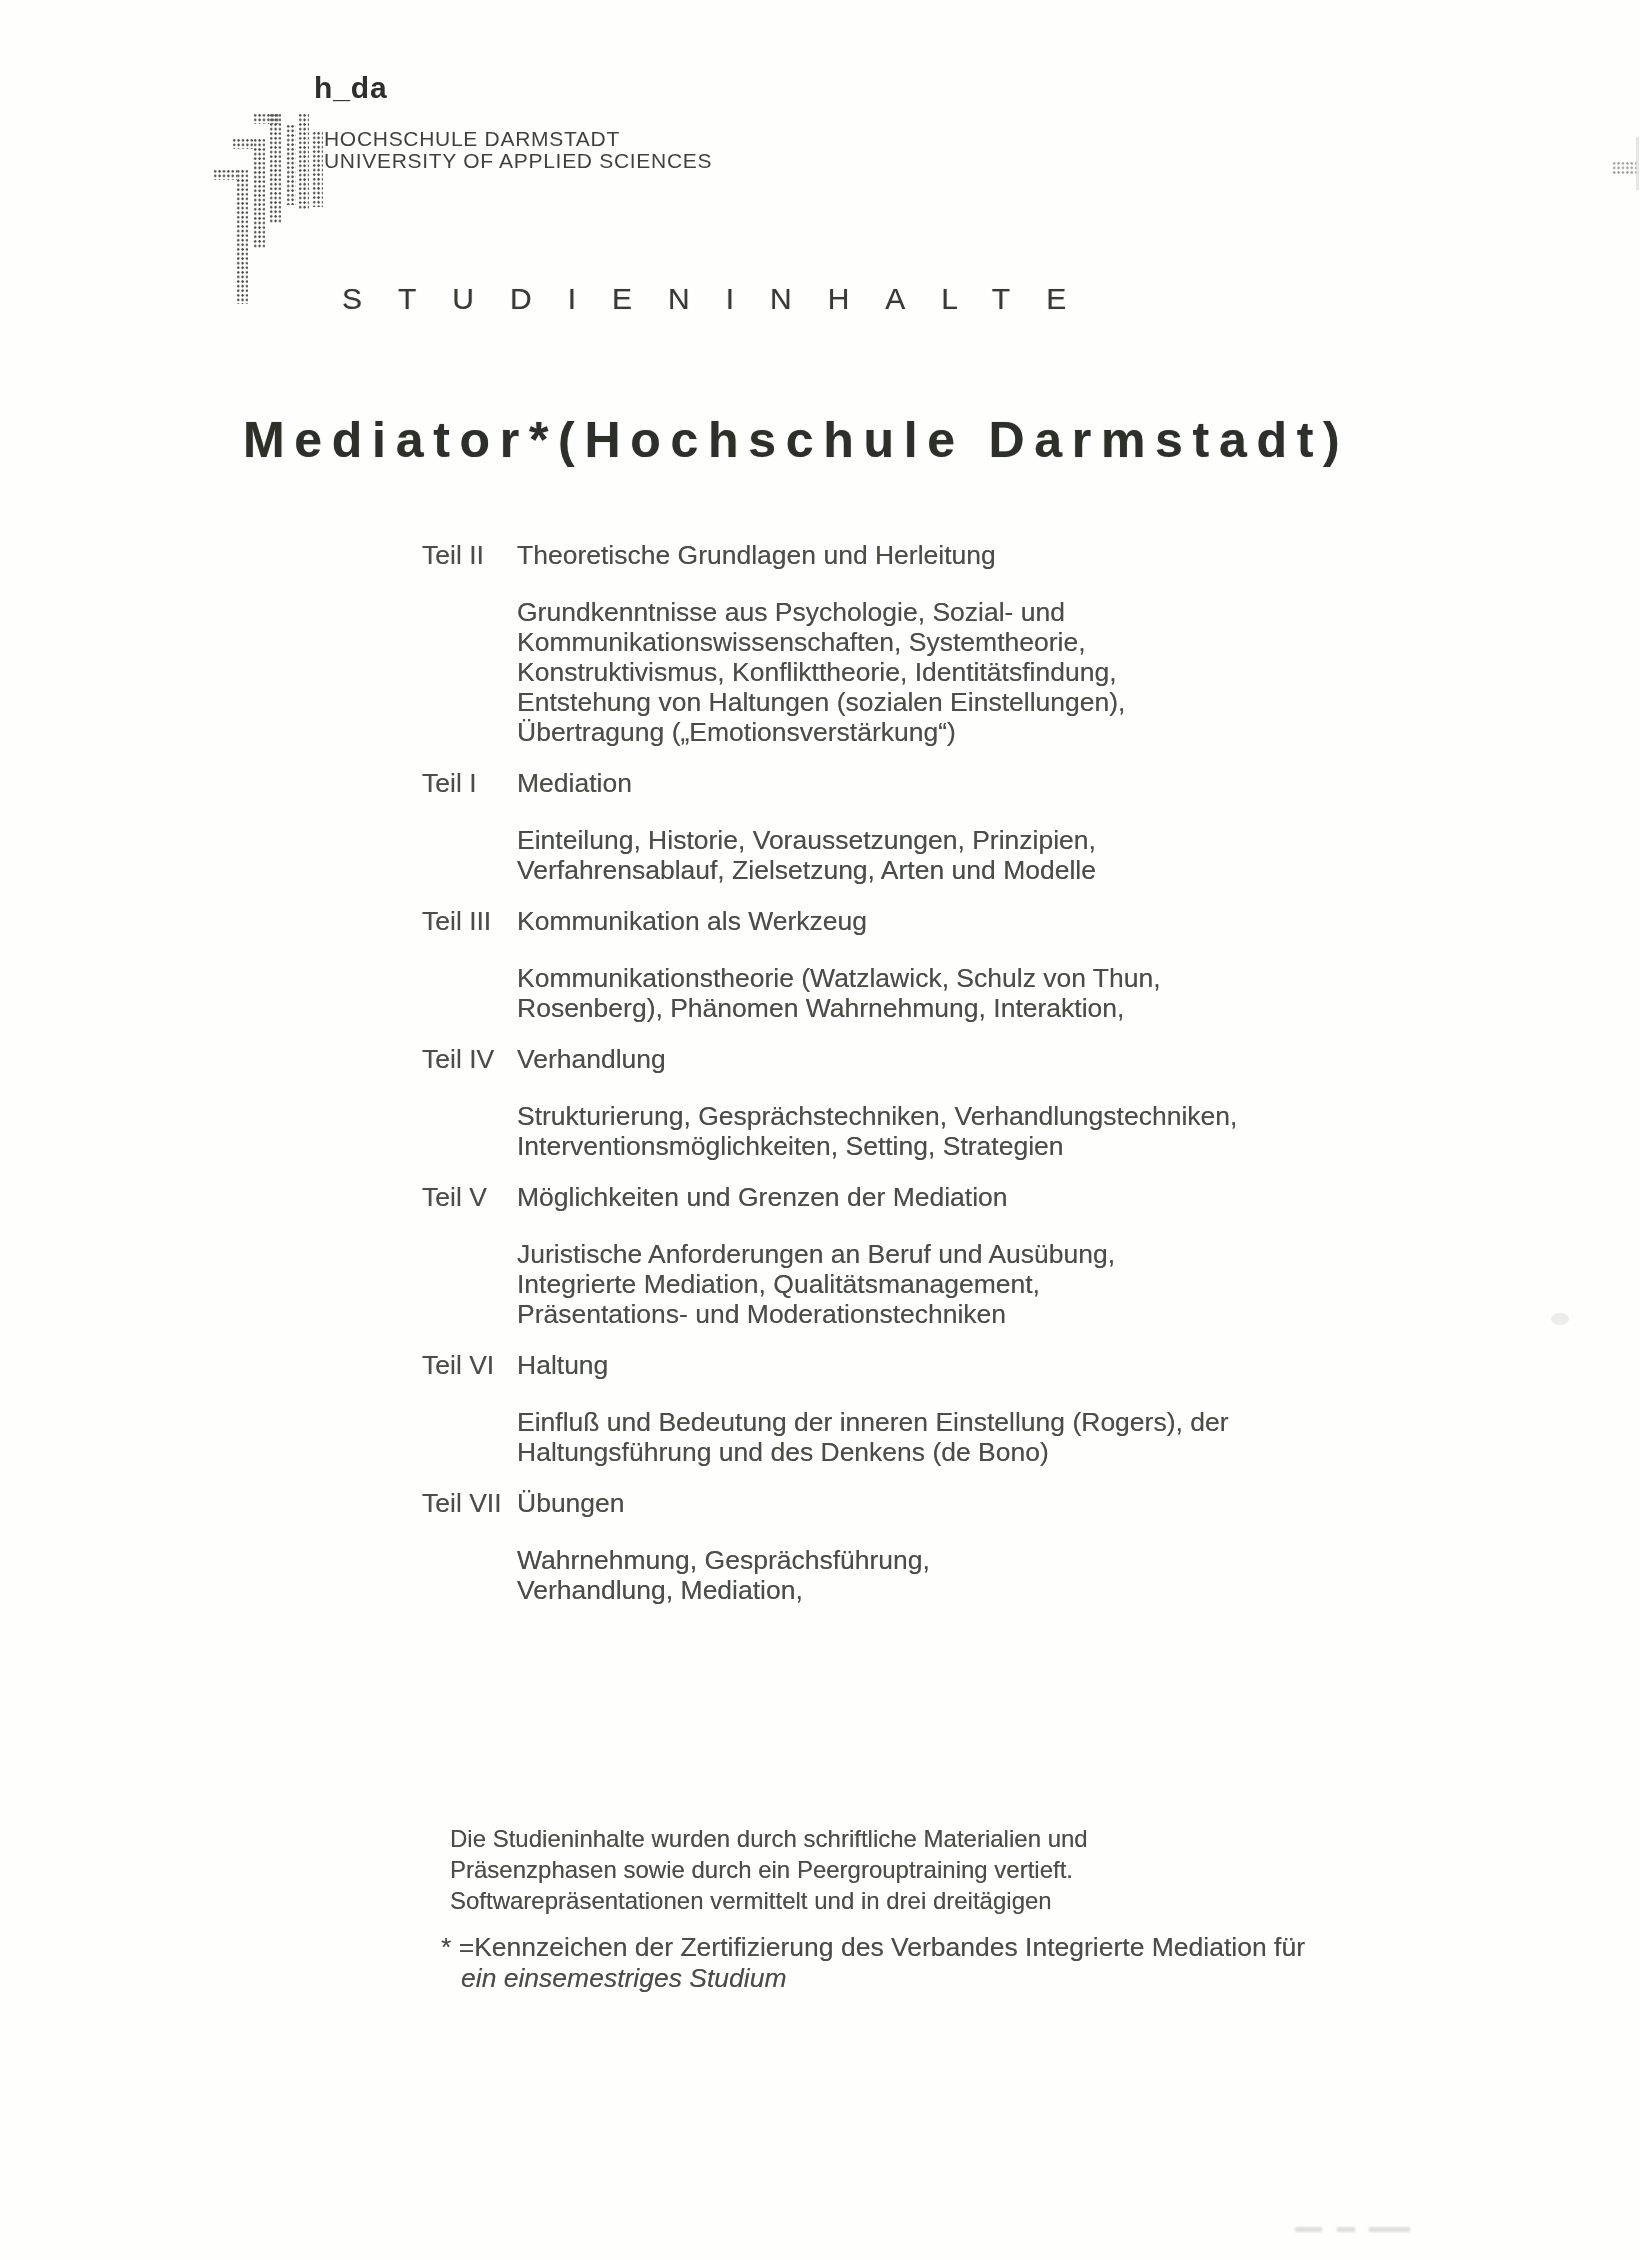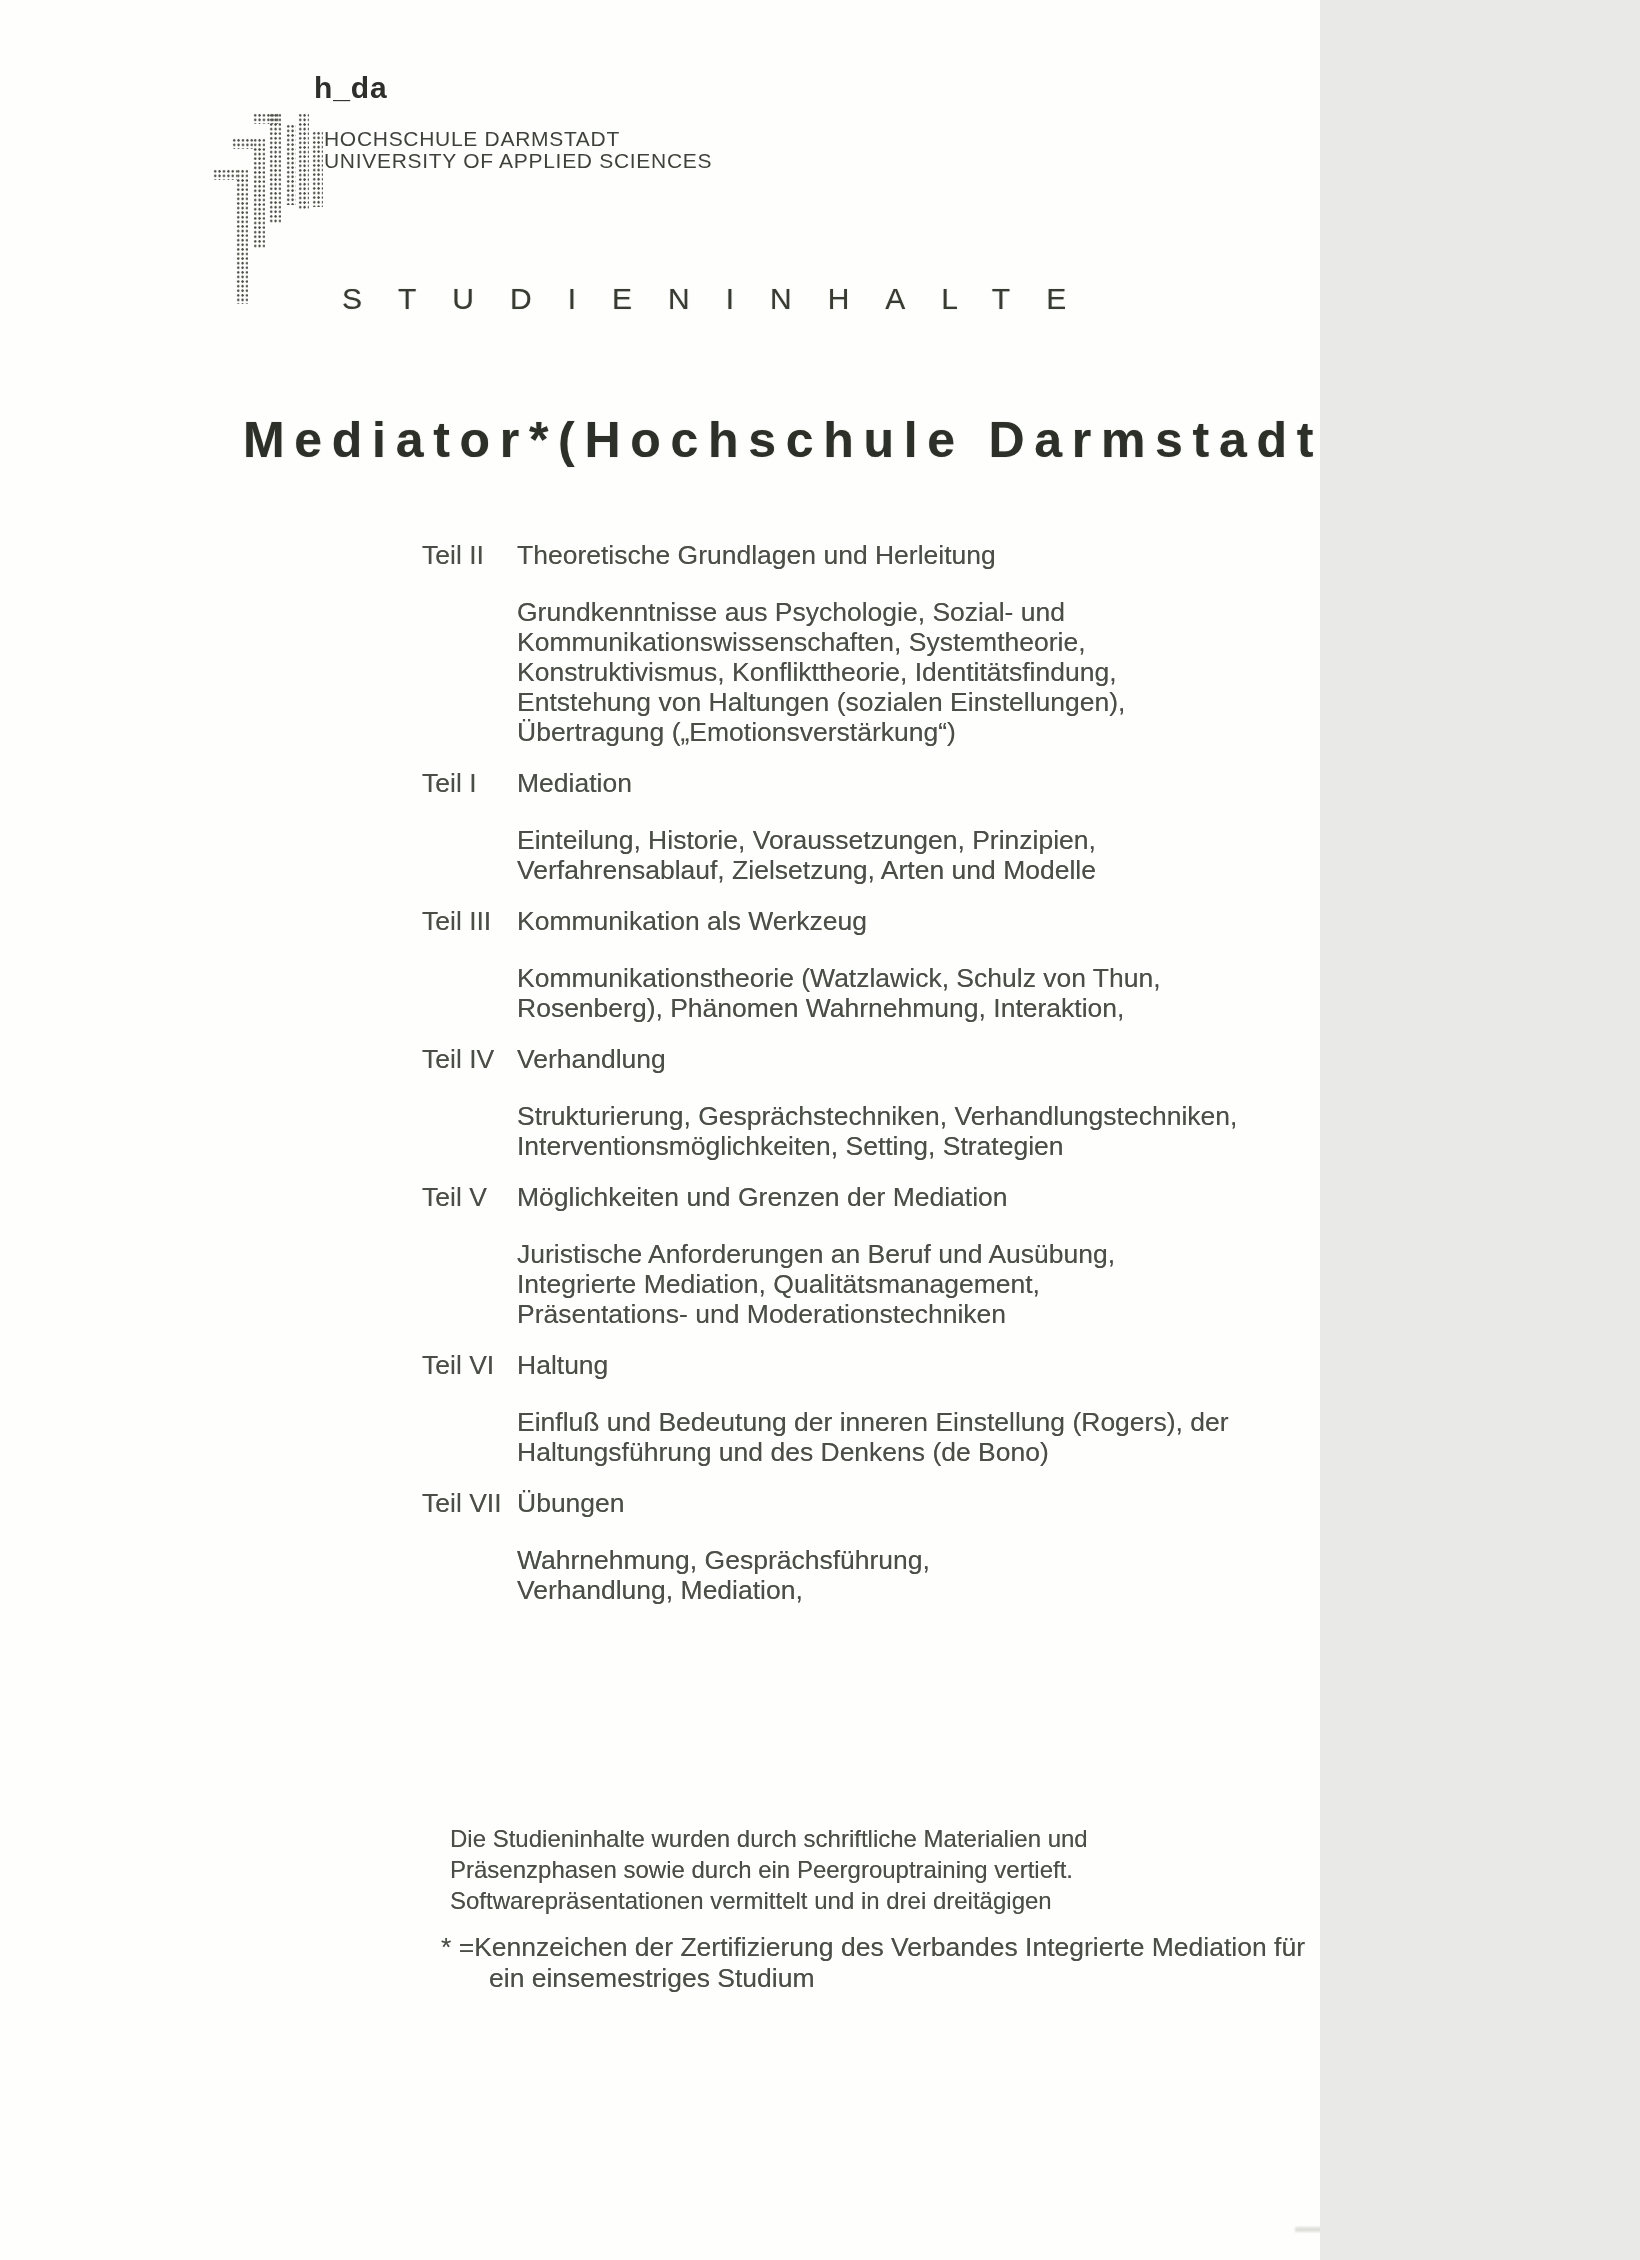--- a/index.html
+++ b/index.html
@@ -2,21 +2,21 @@
 <html lang="de" style="font-size:14px"><head>
 <meta charset="utf-8">
 <style>
   html, body {
     margin: 0;
     padding: 0;
     background: #e9e9e7;
   }
   .page {
     position: relative;
-    width: 1320px;
+    width: 1640px;
     height: 2260px;
     background: #fefefd;
     overflow: hidden;
     font-family: "Liberation Sans", "DejaVu Sans", sans-serif;
     color: #4b4e46;
   }
   
   .dots {
     position: absolute;
     background-image: radial-gradient(circle, #4b4b44 1px, rgba(75,75,68,0) 1.4px);
@@ -92,21 +92,21 @@
   }
   .closing div { white-space: nowrap; }
   .footnote {
     position: absolute;
     left: 441px; top: 1932px;
     font-size: 26.5px;
     line-height: 31px;
     text-shadow: 0 0 0.5px rgba(75,78,70,0.6);
   }
   .footnote div { white-space: nowrap; }
-  .footnote .fn2 { margin-left: 48px; }
+  .footnote .fn2 { margin-left: 20px; font-style: italic; }
 
   
   .corner-dots {
     width: 25px; height: 13.2px;
     left: 1612px; top: 161px;
     opacity: 0.55;
   }
   .edge-sliver {
     position: absolute;
     left: 1636px; top: 137px;

